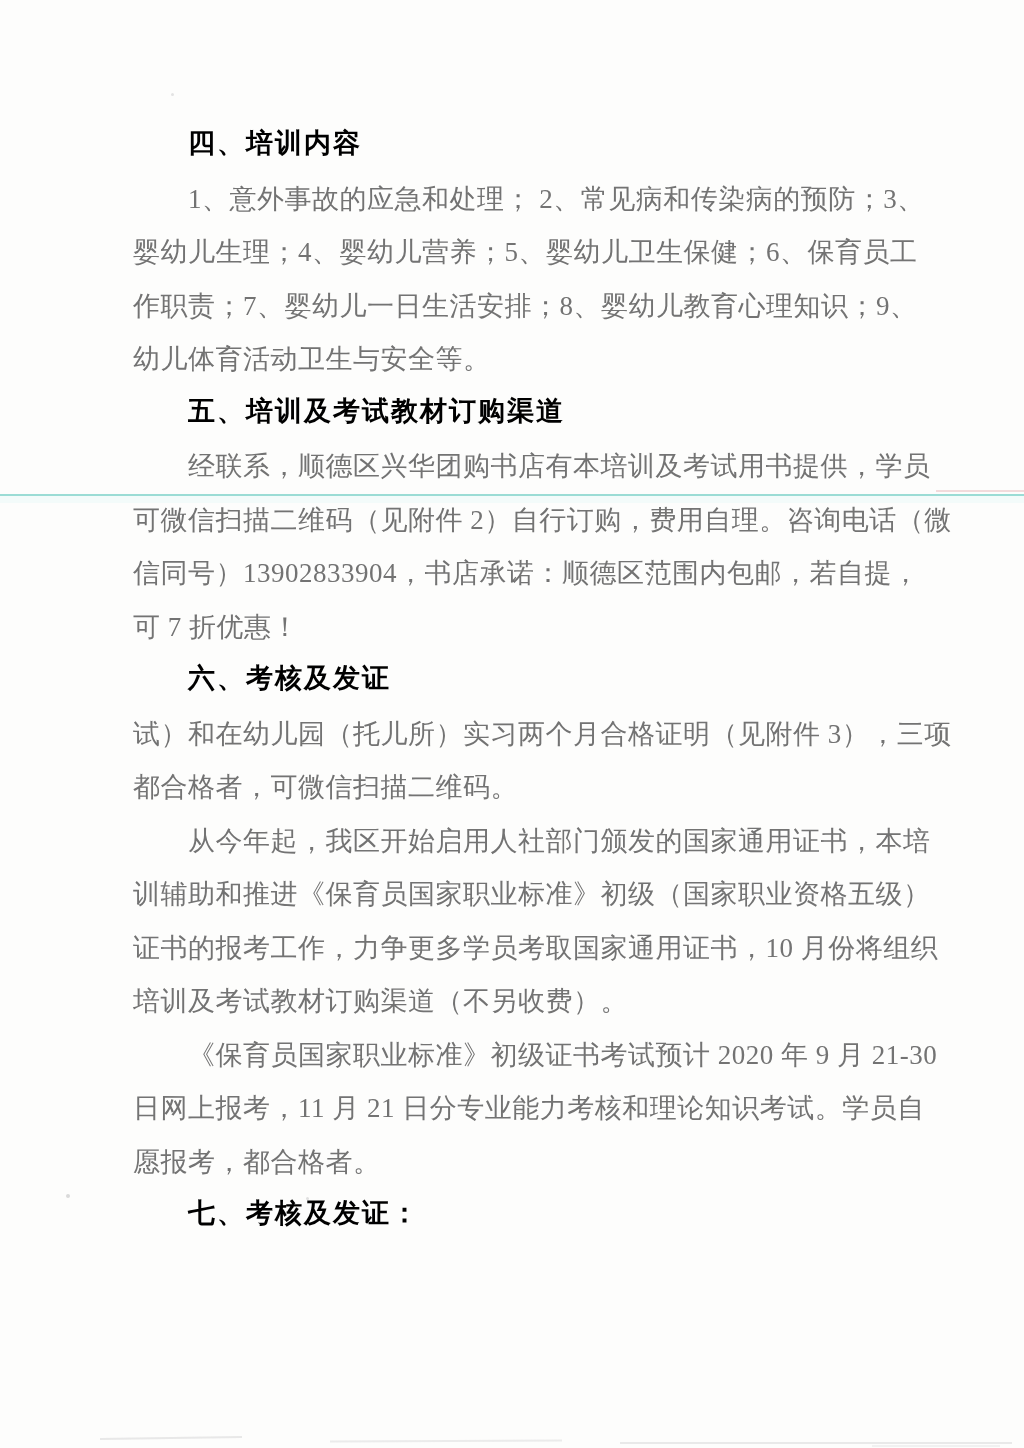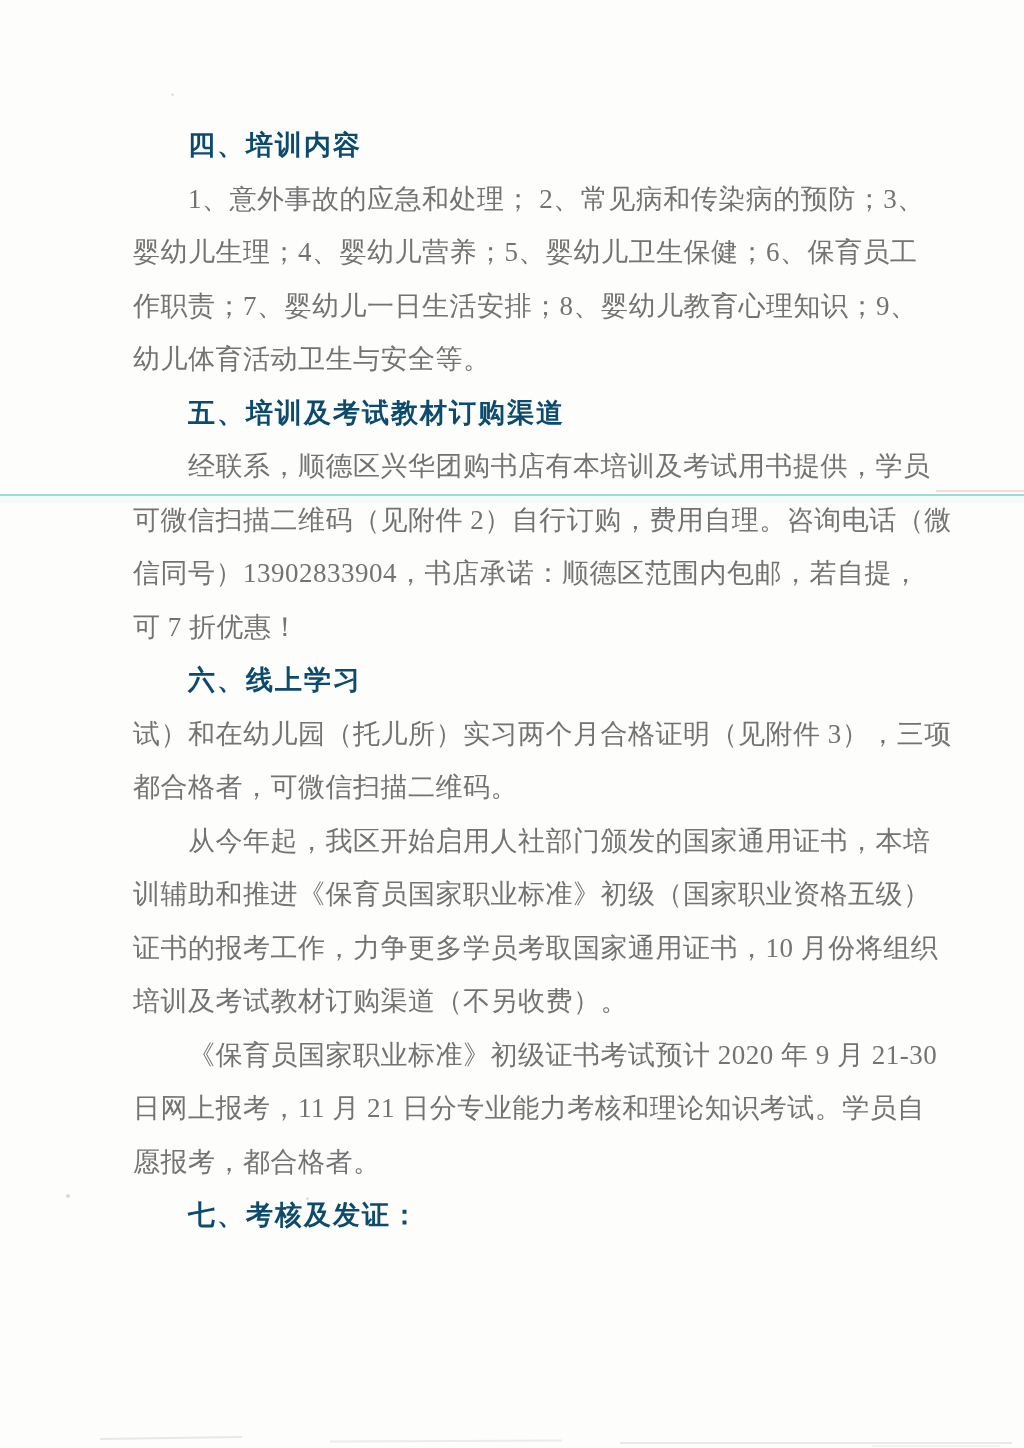--- a/index.html
+++ b/index.html
@@ -29,22 +29,23 @@
     white-space: nowrap;
     color: #737373;
     letter-spacing: 0.5px;
   }
   .indent {
     padding-left: 55px;
     width: 705px;
   }
   .heading {
     font-weight: bold;
-    color: #0c4a6e;
+    color: #000000;
     letter-spacing: 2px;
+    font-family: Liberation Mono, monospace;
   }
   .j {
     text-align: justify;
     text-align-last: justify;
   }
   
   .scanline-teal {
     position: absolute;
     left: 0;
     top: 494px;
@@ -98,21 +99,21 @@
     <div class="line indent heading">四、培训内容</div>
     <div class="line indent j">1、意外事故的应急和处理； 2、常见病和传染病的预防；3、</div>
     <div class="line j">婴幼儿生理；4、婴幼儿营养；5、婴幼儿卫生保健；6、保育员工</div>
     <div class="line j">作职责；7、婴幼儿一日生活安排；8、婴幼儿教育心理知识；9、</div>
     <div class="line">幼儿体育活动卫生与安全等。</div>
     <div class="line indent heading">五、培训及考试教材订购渠道</div>
     <div class="line indent j">经联系，顺德区兴华团购书店有本培训及考试用书提供，学员</div>
     <div class="line j">可微信扫描二维码（见附件 2）自行订购，费用自理。咨询电话（微</div>
     <div class="line j">信同号）13902833904，书店承诺：顺德区范围内包邮，若自提，</div>
     <div class="line">可 7 折优惠！</div>
-    <div class="line indent heading">六、线上学习</div>
+    <div class="line indent heading">六、考核及发证</div>
     <div class="line j">试）和在幼儿园（托儿所）实习两个月合格证明（见附件 3），三项</div>
     <div class="line">都合格者，可微信扫描二维码。</div>
     <div class="line indent j">从今年起，我区开始启用人社部门颁发的国家通用证书，本培</div>
     <div class="line j">训辅助和推进《保育员国家职业标准》初级（国家职业资格五级）</div>
     <div class="line j">证书的报考工作，力争更多学员考取国家通用证书，10 月份将组织</div>
     <div class="line">培训及考试教材订购渠道（不另收费）。</div>
     <div class="line indent j">《保育员国家职业标准》初级证书考试预计 2020 年 9 月 21-30</div>
     <div class="line j">日网上报考，11 月 21 日分专业能力考核和理论知识考试。学员自</div>
     <div class="line">愿报考，都合格者。</div>
     <div class="line indent heading">七、考核及发证：</div>

